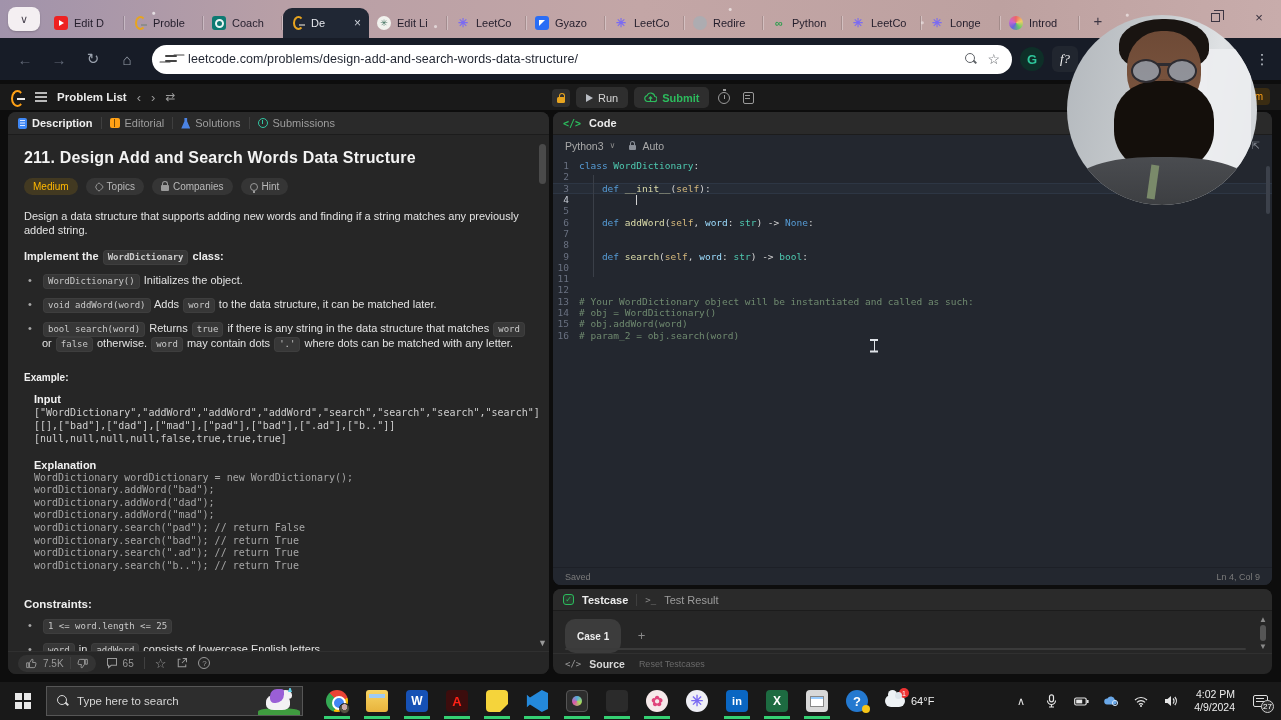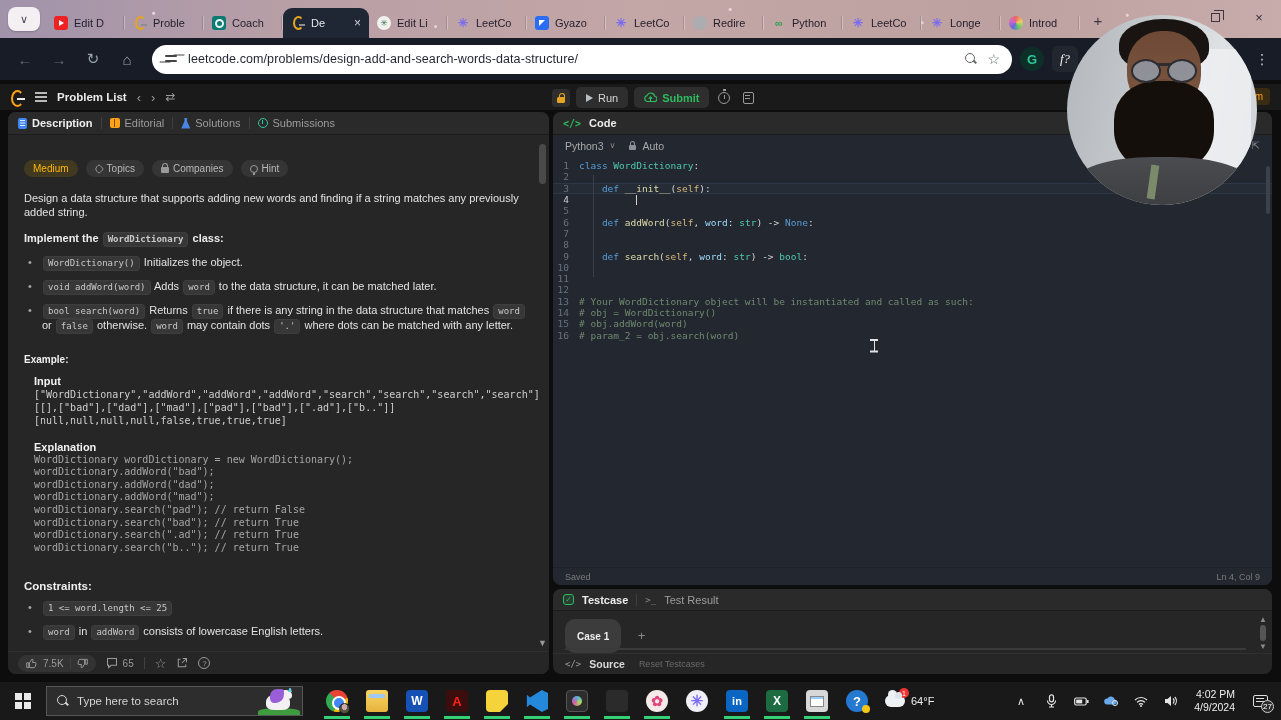--- a/index.html
+++ b/index.html
@@ -429,20 +429,21 @@
         <span class="ic-flask"></span>
         <span>Solutions</span>
       </div>
       <span class="dsep"></span>
       <div class="dtab">
         <span class="ic-clock"></span>
         <span>Submissions</span>
       </div>
     </div>
     <div class="desc-body">
+      <div class="desc-title">211. Design Add and Search Words Data Structure</div>
       <div class="badges">
         <span class="badge badge-medium">Medium</span>
         <span class="badge">
             <span class="ic-tag"></span>
             <span>Topics</span>
           </span>
         <span class="badge">
             <span class="ic-lock"></span>
             <span>Companies</span>
           </span>

